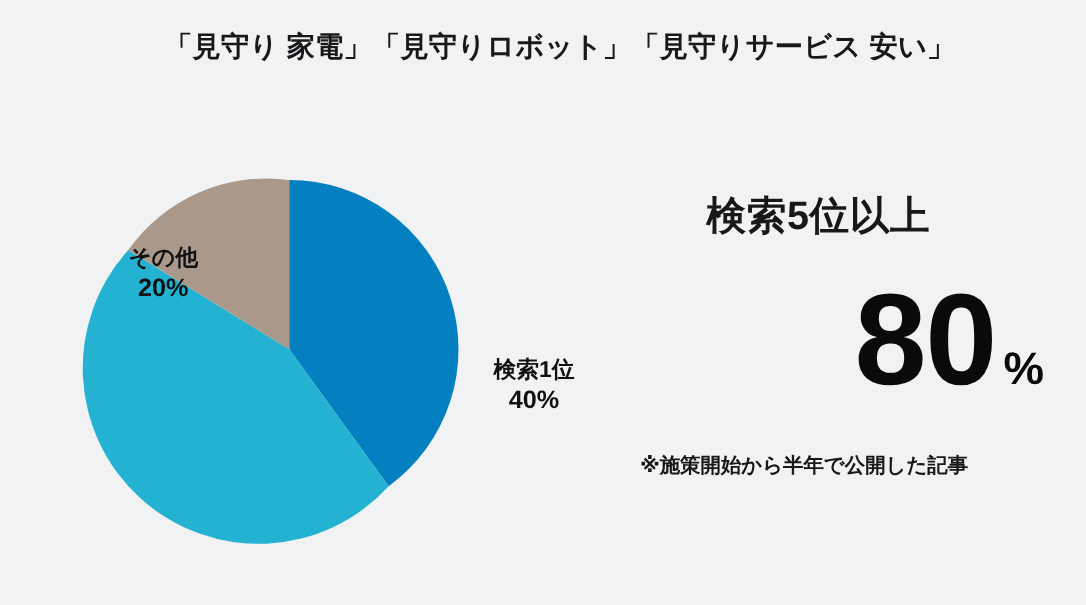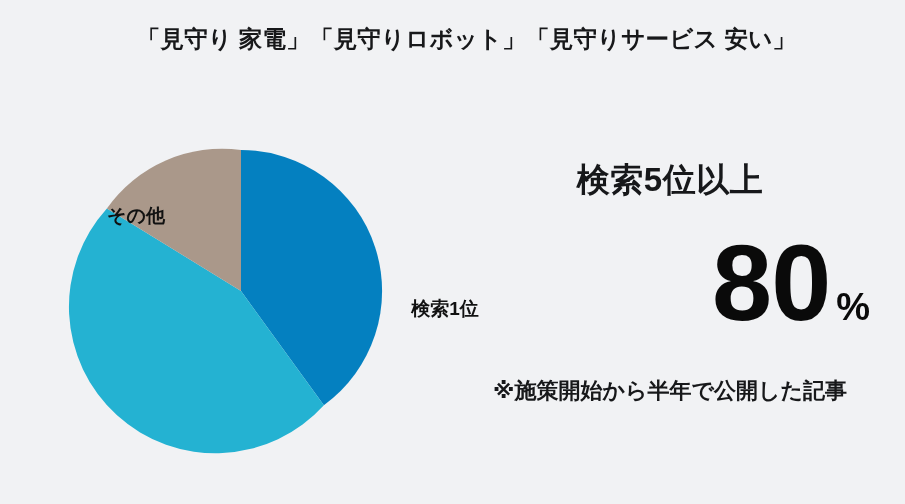--- a/index.html
+++ b/index.html
@@ -81,21 +81,21 @@
   
   .stat-panel {
     position: absolute;
     left: 470px;
     top: 96px;
     width: 435px;
     height: 408px;
   }
   .stat-heading {
     position: absolute;
-    left: 0;
+    left: 12px;
     top: 62px;
     width: 400px;
     text-align: center;
     font-size: 33px;
     font-weight: 700;
     letter-spacing: 0.5px;
     color: #17181a;
     white-space: nowrap;
   }
   .stat-figure {
@@ -120,21 +120,21 @@
     color: #0a0a0a;
     vertical-align: baseline;
     margin-left: 6px;
   }
   .stat-footnote {
     position: absolute;
     left: 0;
     top: 280px;
     width: 400px;
     text-align: center;
-    font-size: 22px;
+    font-size: 17px;
     font-weight: 700;
     color: #17181a;
     white-space: nowrap;
   }
 </style>
 </head>
 <body style="background: rgb(241, 242, 244);">
 
 <div id="infographic">
 
@@ -148,24 +148,26 @@
 
       <path d="M 241 195 L 241 54 A 141 141 0 0 1 323.88 309.13 Z" fill="#0480c0"></path>
 
       <path d="M 241 195 L 323.88 309.13 A 141 141 0 0 1 106.89 112.43 Z" fill="#24b2d2"></path>
 
       <path d="M 241 195 L 106.89 112.43 A 141 141 0 0 1 241 54 Z" fill="#aa988a"></path>
     </svg>
 
     <div class="pie-label label-other">
       <span class="pl-name">その他</span>
+      <span class="pl-value">20%</span>
     </div>
 
     <div class="pie-label label-first">
       <span class="pl-name">検索1位</span>
+      <span class="pl-value">40%</span>
     </div>
 
   </div>
 
   <div class="stat-panel">
     <div class="stat-heading">検索5位以上</div>
     <div class="stat-figure">
       <span class="stat-number">80</span><span class="stat-unit">%</span>
     </div>
     <div class="stat-footnote">※施策開始から半年で公開した記事</div>

